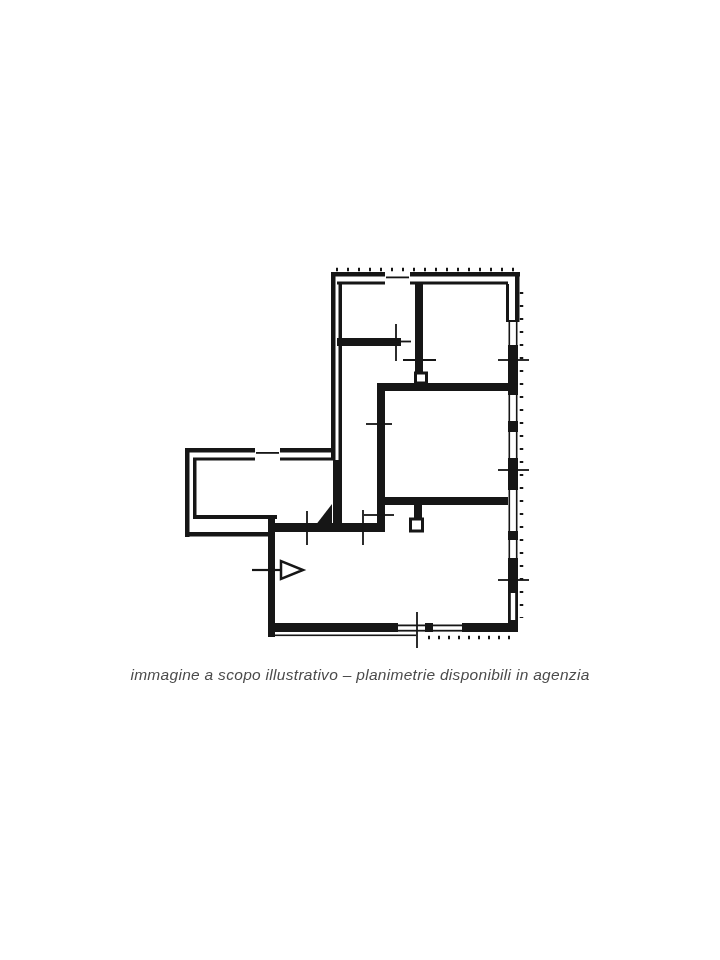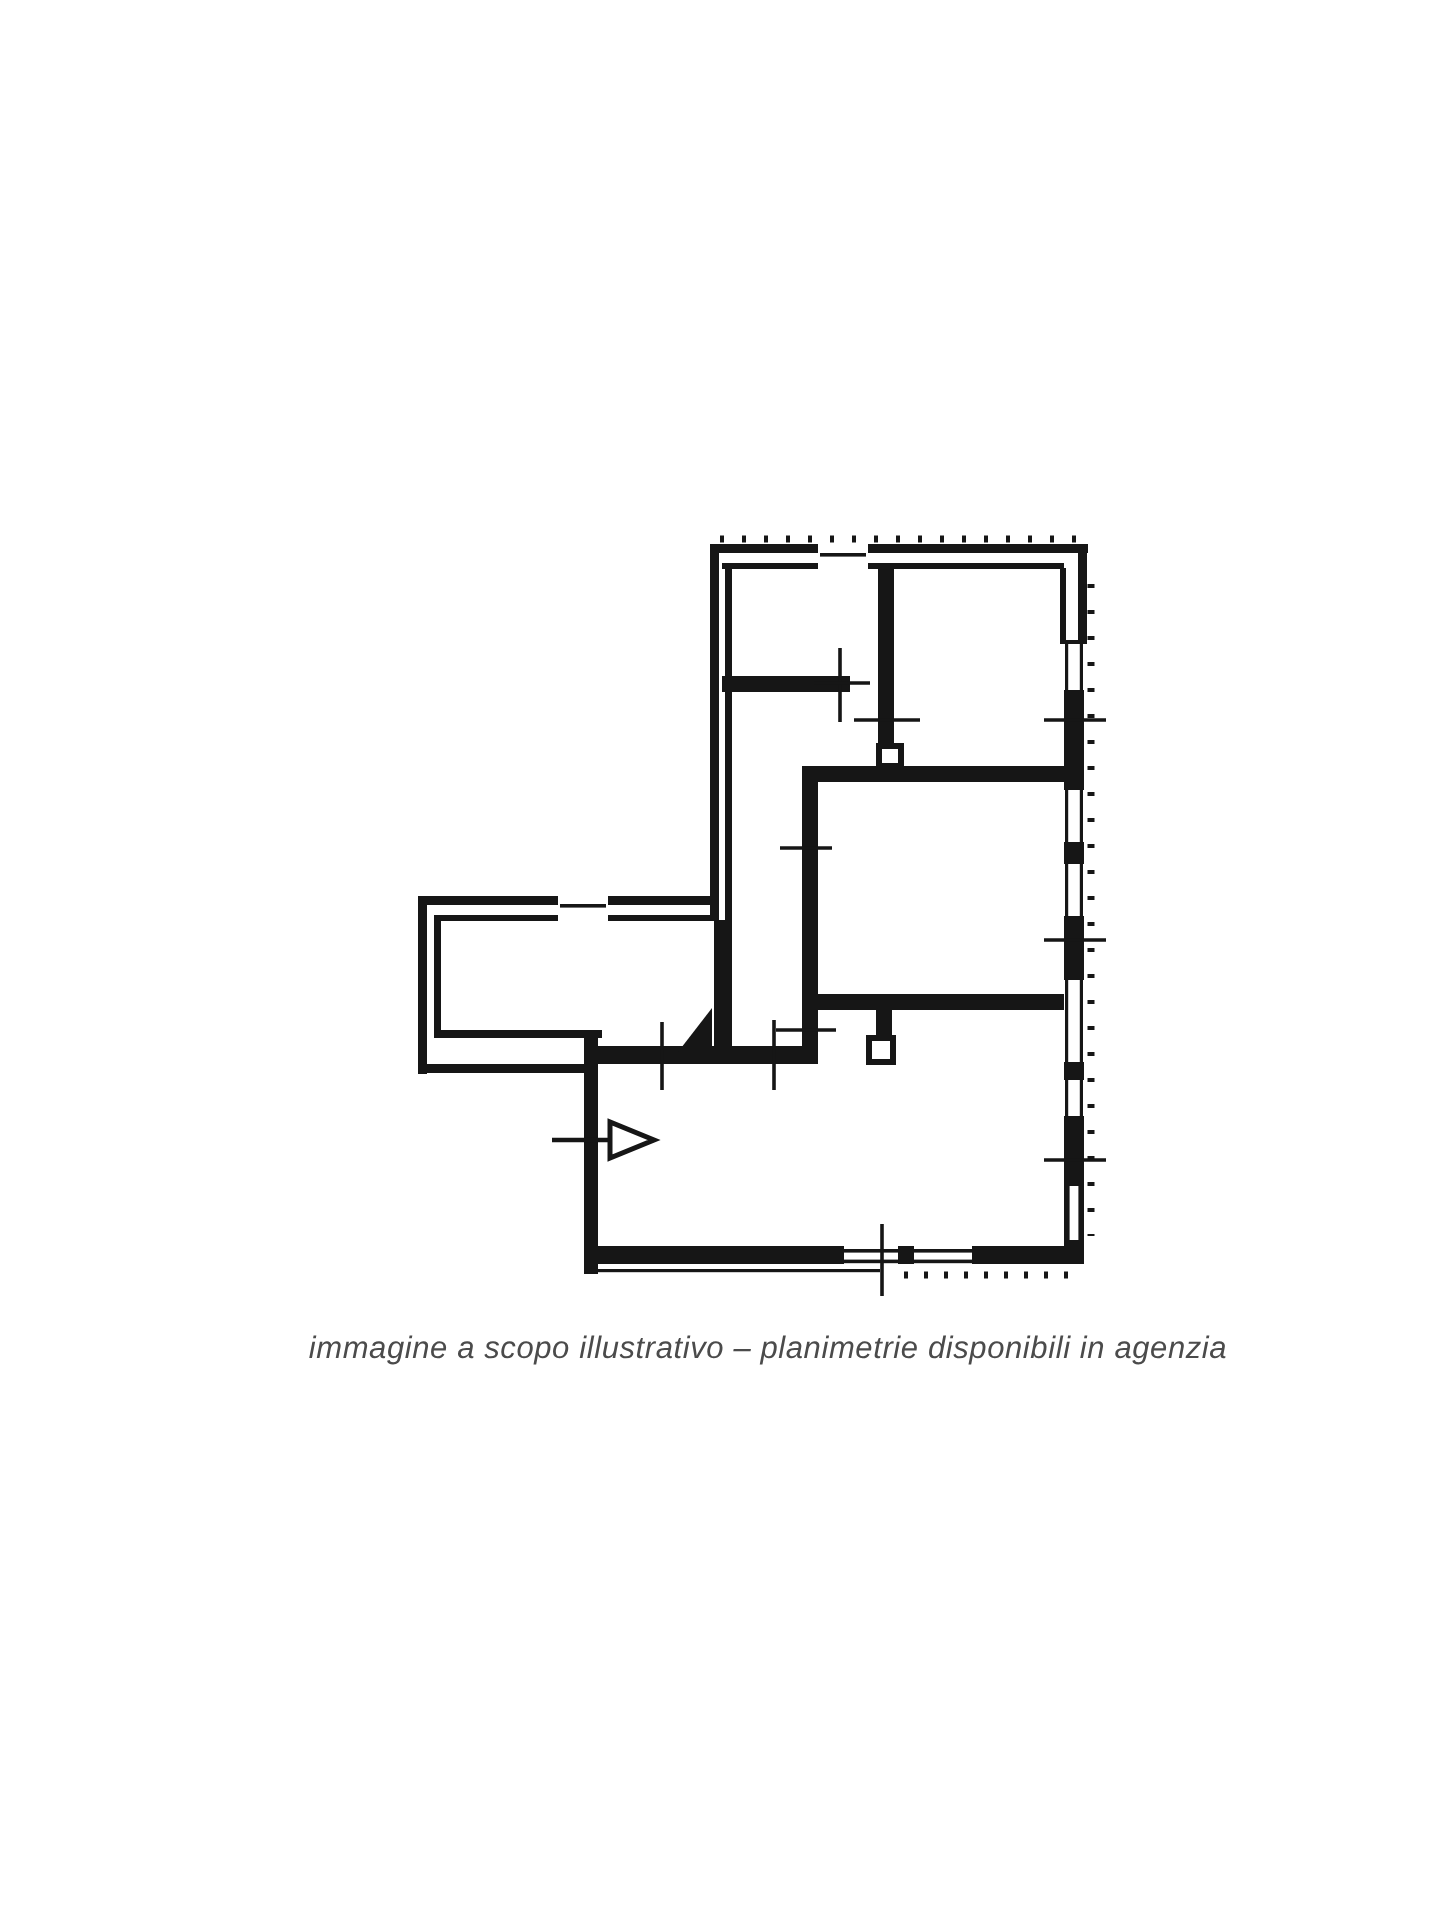--- a/index.html
+++ b/index.html
@@ -6,21 +6,20 @@
   html, body {
     margin: 0; padding: 0;
     background: #ffffff;
   }
   .page {
     position: relative;
     width: 600px; height: 960px;
     background: #ffffff;
     overflow: hidden;
     font-family: "Liberation Sans", sans-serif;
-    margin-left: 24px;
   }
   .plan-wrap {
     position: absolute;
     left: 0; top: 0;
     width: 720px; height: 960px;
   }
   svg { display: block; }
   .caption {
     position: absolute;
     left: 0; top: 666px;

